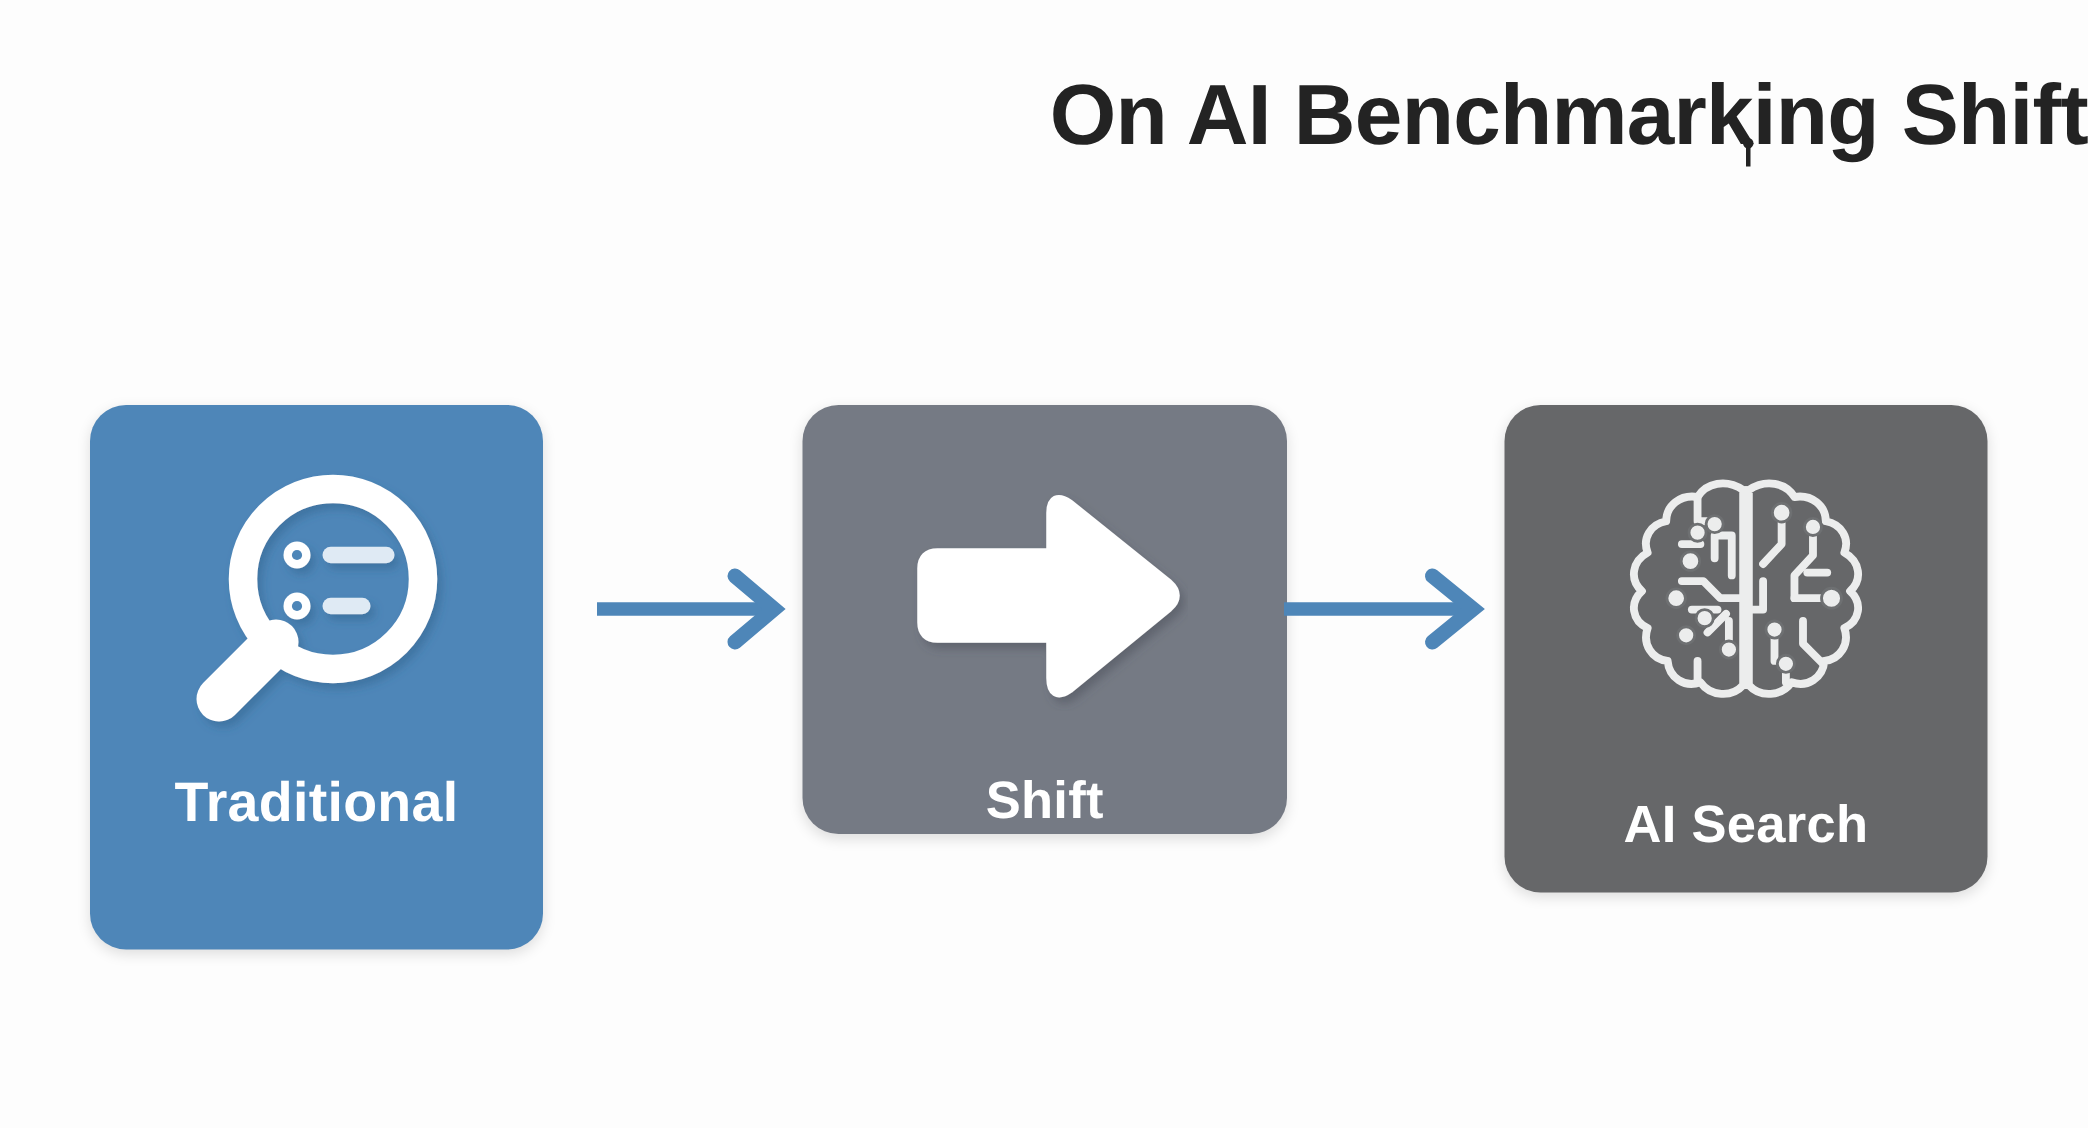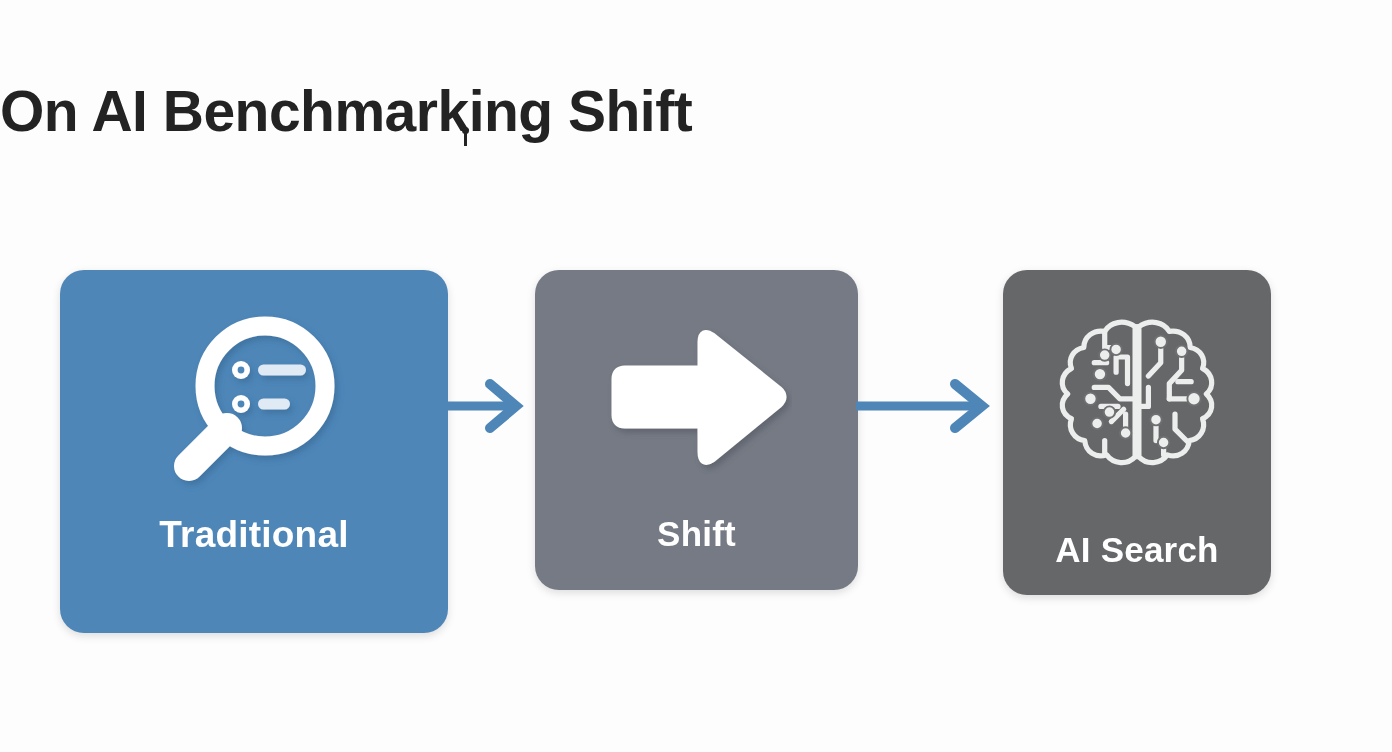--- a/index.html
+++ b/index.html
@@ -18,24 +18,24 @@
 
   .canvas {
     position: absolute;
     inset: 0;
     background: #fdfdfd;
   }
 
   
   .title {
     position: absolute;
-    top: 78px;
+    top: 44px;
     left: 0;
     width: 1392px;
-    text-align: left;
+    text-align: right;
     font-size: 57px;
     font-weight: 700;
     letter-spacing: -0.5px;
     color: #232323;
     white-space: nowrap;
   }
   .title .glitch-dot {
     display: inline-block;
     position: relative;
     width: 0;
@@ -75,35 +75,35 @@
     display: flex;
     flex-direction: column;
     align-items: center;
     justify-content: flex-start;
     box-shadow: 0 3px 9px rgba(0,0,0,0.13);
   }
 
   .card-seo {
     left: 60px;
     top: 270px;
-    width: 388px;
+    width: 302px;
     height: 363px;
     background: #4e86b8;
   }
   .card-shift {
     left: 535px;
     top: 270px;
     width: 323px;
-    height: 320px;
+    height: 286px;
     background: #757a84;
   }
   .card-ai {
     left: 1003px;
     top: 270px;
-    width: 268px;
+    width: 322px;
     height: 325px;
     background: #666769;
   }
 
   .card-icon {
     display: flex;
     align-items: center;
     justify-content: center;
     flex: none;
   }

